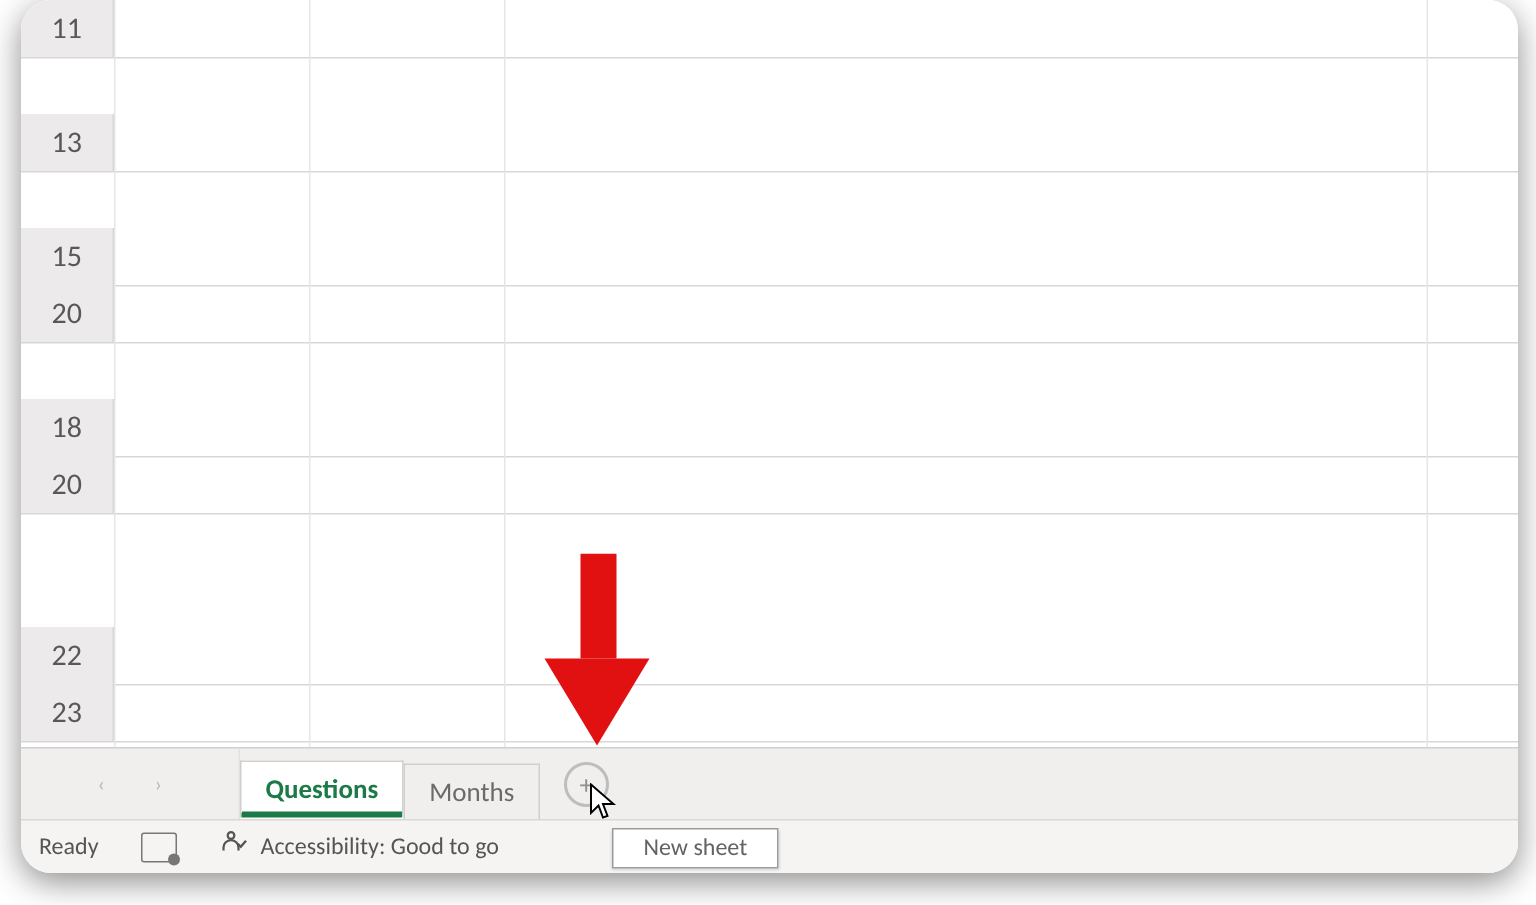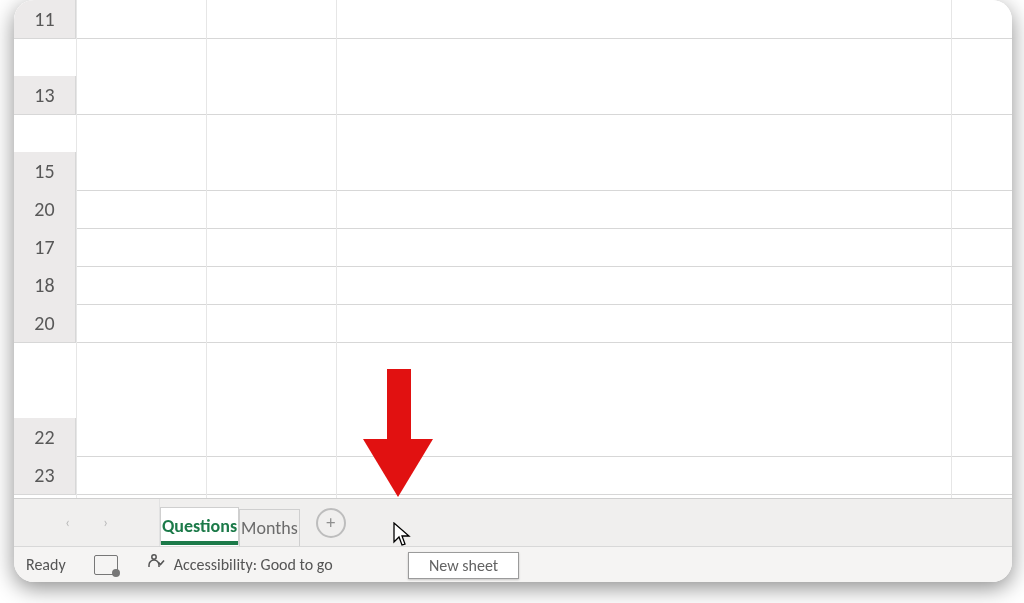--- a/index.html
+++ b/index.html
@@ -97,21 +97,21 @@
 
   .sheettabs {
     display: flex;
     align-items: flex-end;
     padding-left: 0px;
     height: 100%;
   }
   .sheettab {
     height: 36px;
     margin-top: 8px;
-    padding: 0 1px;
+    padding: 0 16px;
     display: flex;
     align-items: center;
     border: 1px solid #cfcfcf;
     border-bottom: none;
     background: #f0efee;
     font-size: 18px;
     color: #6b6b6b;
     cursor: pointer;
     position: relative;
   }
@@ -225,23 +225,20 @@
         <div class="row-header">11</div>
       </div>
     <div class="row" style="top:76px">
         <div class="row-header">13</div>
       </div>
     <div class="row" style="top:152px">
         <div class="row-header">15</div>
       </div>
     <div class="row" style="top:190px">
         <div class="row-header">20</div>
-      </div>
-    <div class="row" style="top:228px">
-        <div class="row-header">17</div>
       </div>
     <div class="row" style="top:266px">
         <div class="row-header">18</div>
       </div>
     <div class="row" style="top:304px">
         <div class="row-header">20</div>
       </div>
     <div class="row" style="top:418px">
         <div class="row-header">22</div>
       </div>

